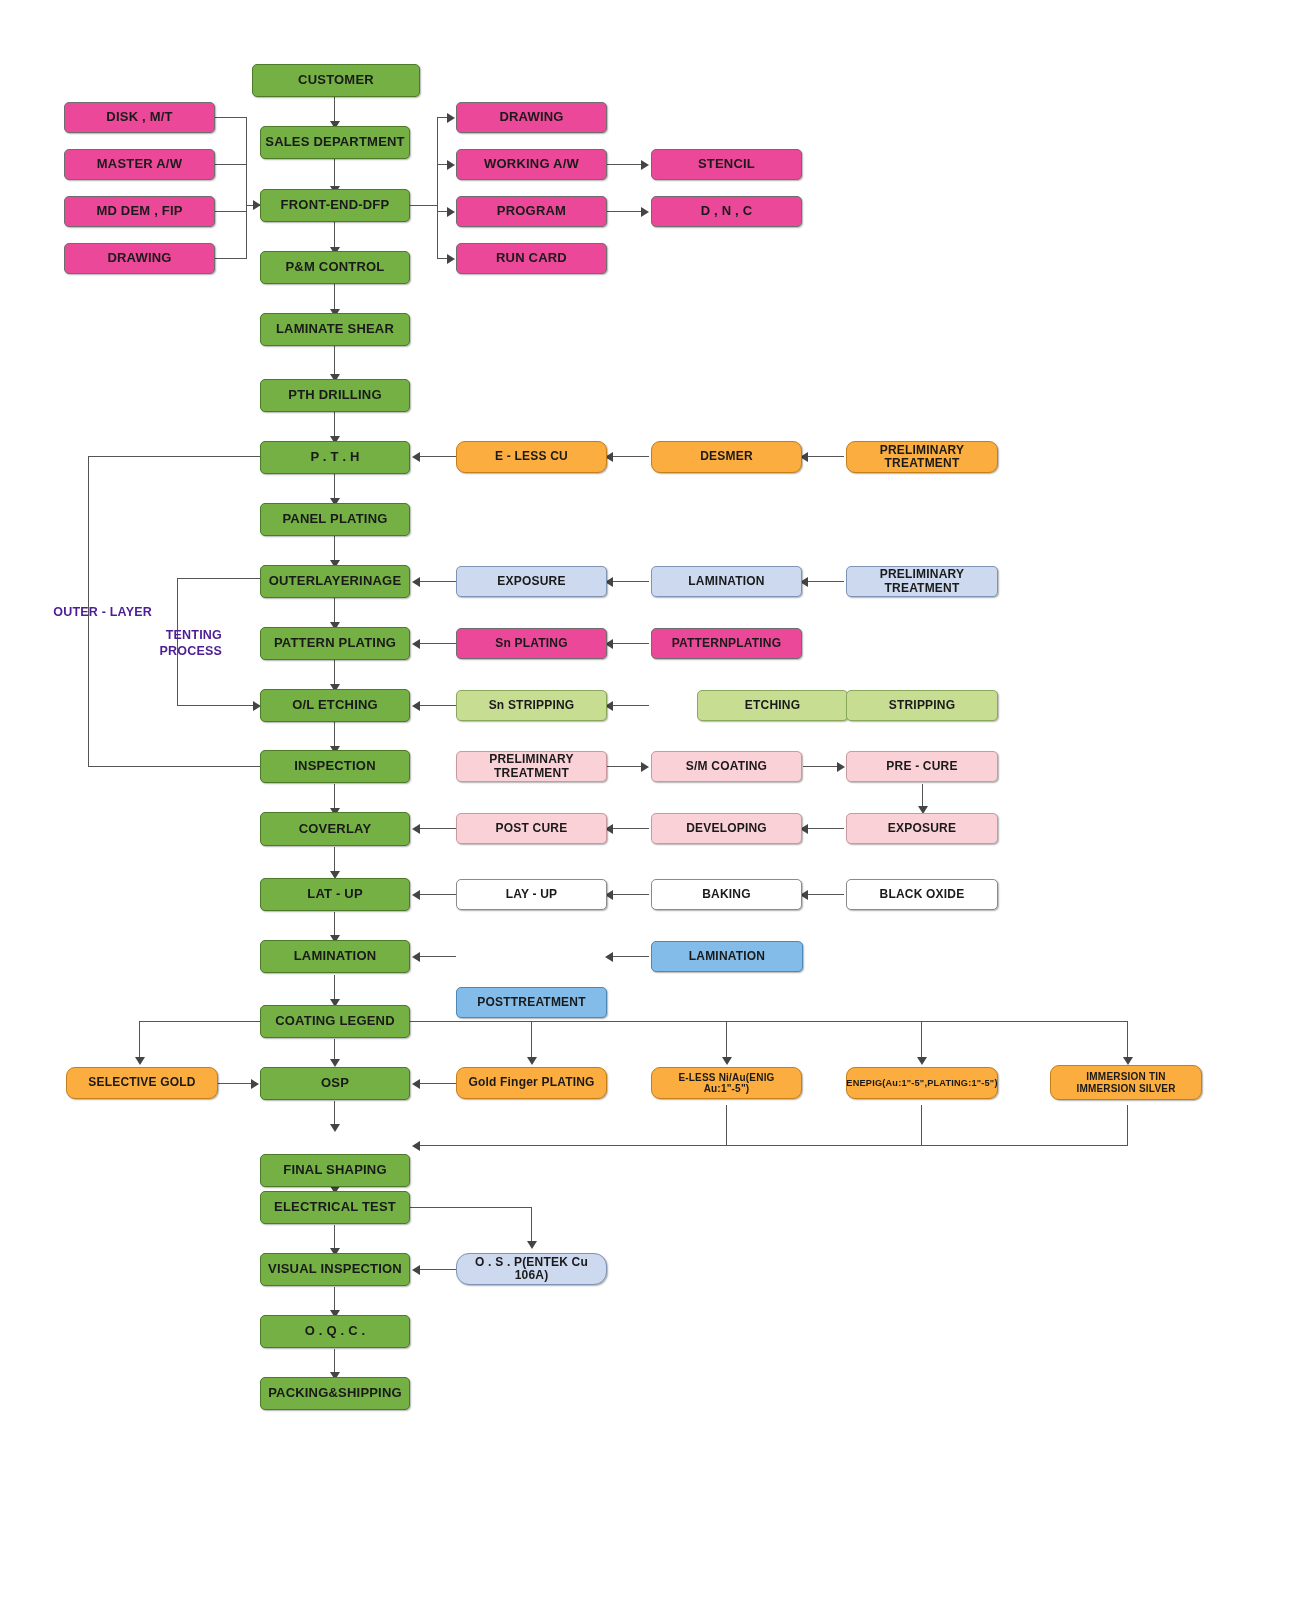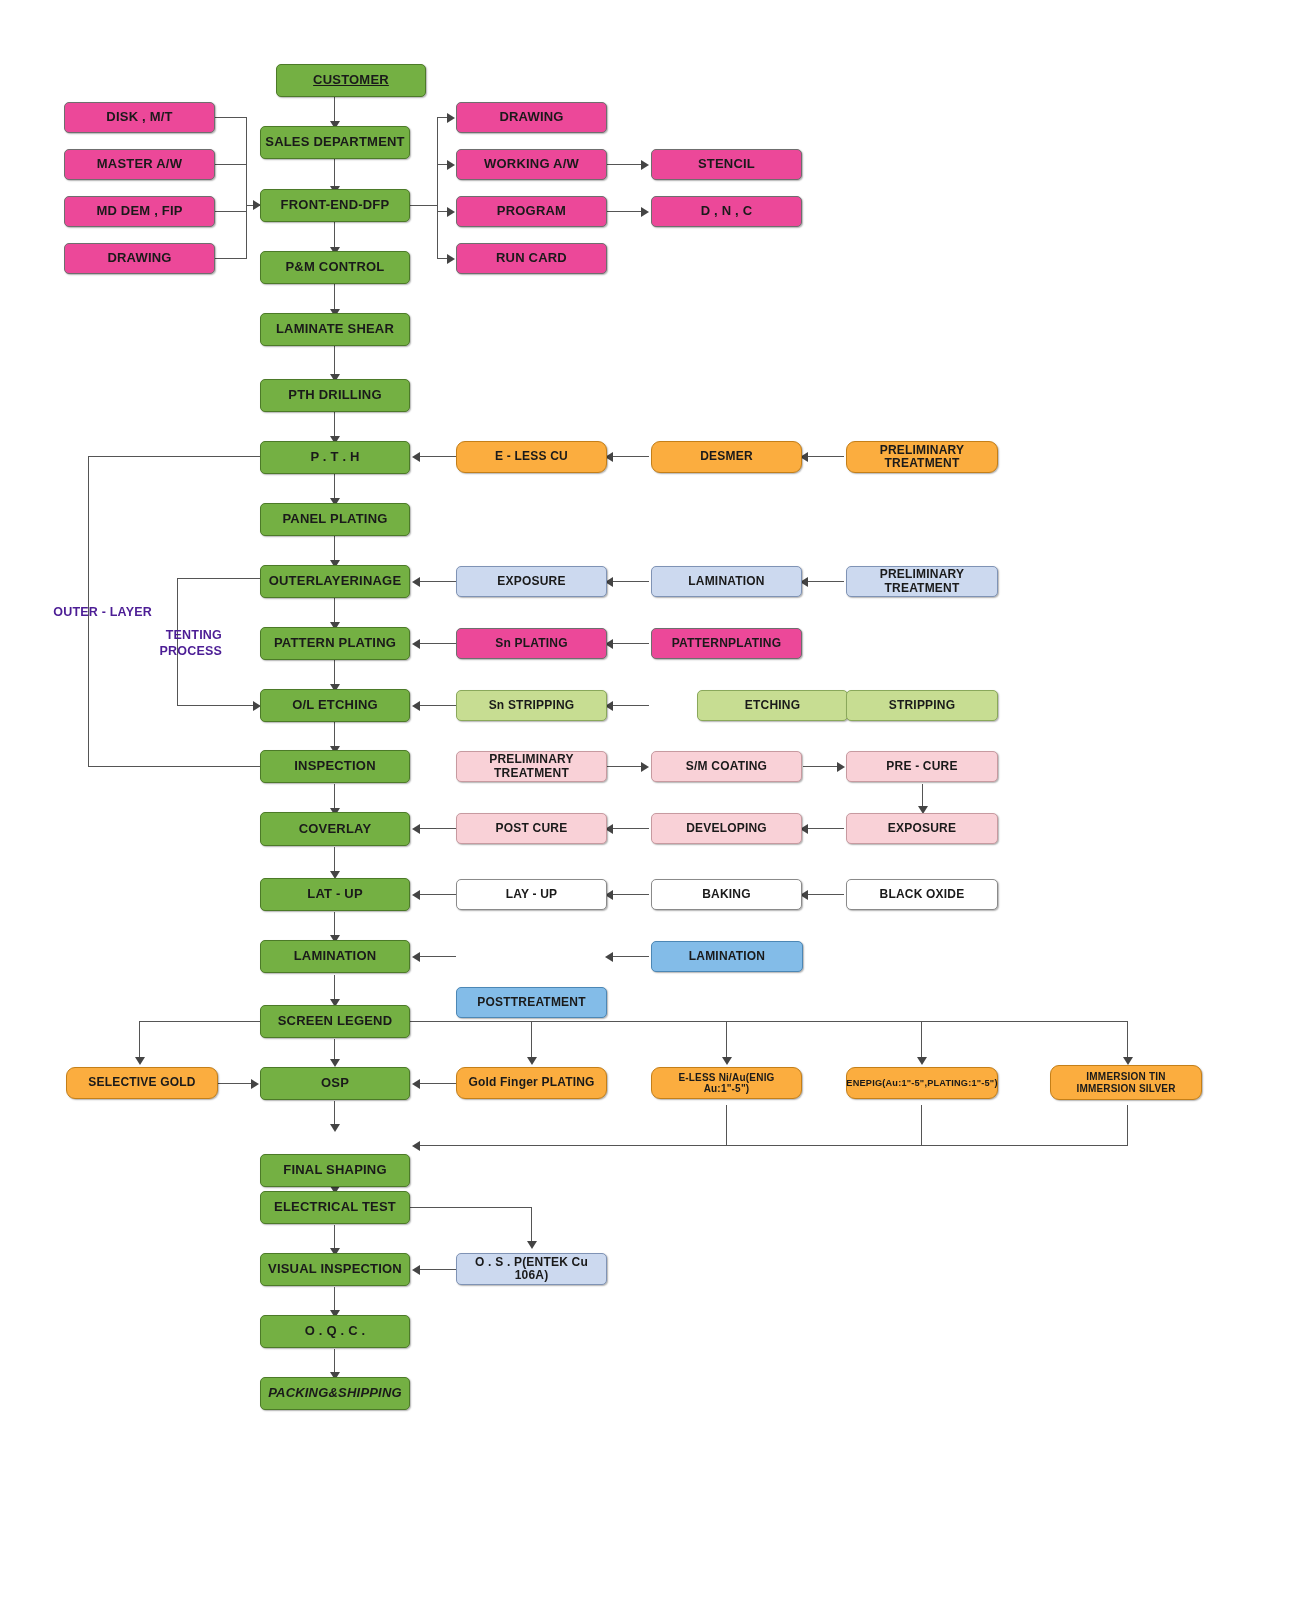--- a/index.html
+++ b/index.html
@@ -243,42 +243,42 @@
   <div class="ln v" style="left:1127px;top:1105px;height:40px;"></div>
   <div class="ln h" style="left:420px;top:1145px;width:708px;"></div>
   <div class="arw arw-l" style="left:412px;top:1141px;"></div>
 
   <div class="ln h" style="left:410px;top:1207px;width:122px;"></div>
   <div class="ln v" style="left:531px;top:1207px;height:36px;"></div>
   <div class="arw arw-d" style="left:527px;top:1241px;"></div>
   <div class="ln h" style="left:420px;top:1269px;width:36px;"></div>
   <div class="arw arw-l" style="left:412px;top:1265px;"></div>
 
-  <div class="node green fs13" style="left:276px;top:64px;width:150px;height:33px;text-decoration:underline;">CUSTOMER</div>
+  <div class="node green fs13" style="left:252px;top:64px;width:168px;height:33px;">CUSTOMER</div>
   <div class="node green fs13" style="left:260px;top:126px;width:150px;height:33px;">SALES DEPARTMENT</div>
   <div class="node green fs13" style="left:260px;top:189px;width:150px;height:33px;">FRONT-END-DFP</div>
   <div class="node green fs13" style="left:260px;top:251px;width:150px;height:33px;">P&amp;M  CONTROL</div>
   <div class="node green fs13" style="left:260px;top:313px;width:150px;height:33px;">LAMINATE  SHEAR</div>
   <div class="node green fs13" style="left:260px;top:379px;width:150px;height:33px;">PTH  DRILLING</div>
   <div class="node green fs13" style="left:260px;top:441px;width:150px;height:33px;">P . T . H</div>
   <div class="node green fs13" style="left:260px;top:503px;width:150px;height:33px;">PANEL  PLATING</div>
   <div class="node green fs13" style="left:260px;top:565px;width:150px;height:33px;">OUTERLAYERINAGE</div>
   <div class="node green fs13" style="left:260px;top:627px;width:150px;height:33px;">PATTERN  PLATING</div>
   <div class="node green fs13" style="left:260px;top:689px;width:150px;height:33px;">O/L  ETCHING</div>
   <div class="node green fs13" style="left:260px;top:750px;width:150px;height:33px;">INSPECTION</div>
   <div class="node green fs13" style="left:260px;top:812px;width:150px;height:34px;">COVERLAY</div>
   <div class="node green fs13" style="left:260px;top:878px;width:150px;height:33px;text-align:center;">LAT - UP</div>
   <div class="node green fs13" style="left:260px;top:940px;width:150px;height:33px;">LAMINATION</div>
-  <div class="node green fs13" style="left:260px;top:1005px;width:150px;height:33px;">SCREEN  LEGEND</div>
+  <div class="node green fs13" style="left:260px;top:1005px;width:150px;height:33px;">COATING  LEGEND</div>
   <div class="node green fs13" style="left:260px;top:1067px;width:150px;height:33px;">OSP</div>
   <div class="node green fs13" style="left:260px;top:1154px;width:150px;height:33px;">FINAL  SHAPING</div>
   <div class="node green fs13" style="left:260px;top:1191px;width:150px;height:33px;">ELECTRICAL  TEST</div>
   <div class="node green fs13" style="left:260px;top:1253px;width:150px;height:33px;">VISUAL  INSPECTION</div>
   <div class="node green fs13" style="left:260px;top:1315px;width:150px;height:33px;">O . Q . C .</div>
-  <div class="node green fs13" style="left:260px;top:1377px;width:150px;height:33px;font-style:italic;">PACKING&amp;SHIPPING</div>
+  <div class="node green fs13" style="left:260px;top:1377px;width:150px;height:33px;">PACKING&amp;SHIPPING</div>
 
   <div class="node grey fs13" style="left:64px;top:102px;width:151px;height:31px;">DISK , M/T</div>
   <div class="node grey fs13" style="left:64px;top:149px;width:151px;height:31px;">MASTER  A/W</div>
   <div class="node grey fs13" style="left:64px;top:196px;width:151px;height:31px;">MD DEM , FIP</div>
   <div class="node grey fs13" style="left:64px;top:243px;width:151px;height:31px;">DRAWING</div>
 
   <div class="node grey fs13" style="left:456px;top:102px;width:151px;height:31px;">DRAWING</div>
   <div class="node grey fs13" style="left:456px;top:149px;width:151px;height:31px;">WORKING  A/W</div>
   <div class="node grey fs13" style="left:456px;top:196px;width:151px;height:31px;">PROGRAM</div>
   <div class="node grey fs13" style="left:456px;top:243px;width:151px;height:31px;">RUN  CARD</div>
@@ -318,21 +318,21 @@
 
   <div class="node orange fs12" style="left:66px;top:1067px;width:152px;height:32px;">SELECTIVE  GOLD</div>
   <div class="node orange fs12" style="left:456px;top:1067px;width:151px;height:32px;">Gold Finger PLATING</div>
   <div class="node orange fs10" style="left:651px;top:1067px;width:151px;height:32px;">E-LESS  Ni/Au(ENIG Au:1"-5")</div>
   <div class="node orange fs9" style="left:846px;top:1067px;width:152px;height:32px;">ENEPIG(Au:1"-5",PLATING:1"-5")</div>
   <div class="node orange fs10" style="left:1050px;top:1065px;width:152px;height:35px;flex-direction:column;">
     <span>IMMERSION  TIN</span>
     <span>IMMERSION  SILVER</span>
   </div>
 
-  <div class="node lav fs12" style="left:456px;top:1253px;width:151px;height:32px;">O . S . P(ENTEK Cu 106A)</div>
+  <div class="node lav fs12" style="left:456px;top:1253px;width:151px;height:32px;border-radius:13px;">O . S . P(ENTEK Cu 106A)</div>
 
   <div class="lbl" style="left:26px;top:605px;width:126px;">OUTER - LAYER</div>
   <div class="lbl" style="left:126px;top:628px;width:96px;">
     <div>TENTING</div>
     <div>PROCESS</div>
   </div>
 
 </div>
 
 </body></html>

